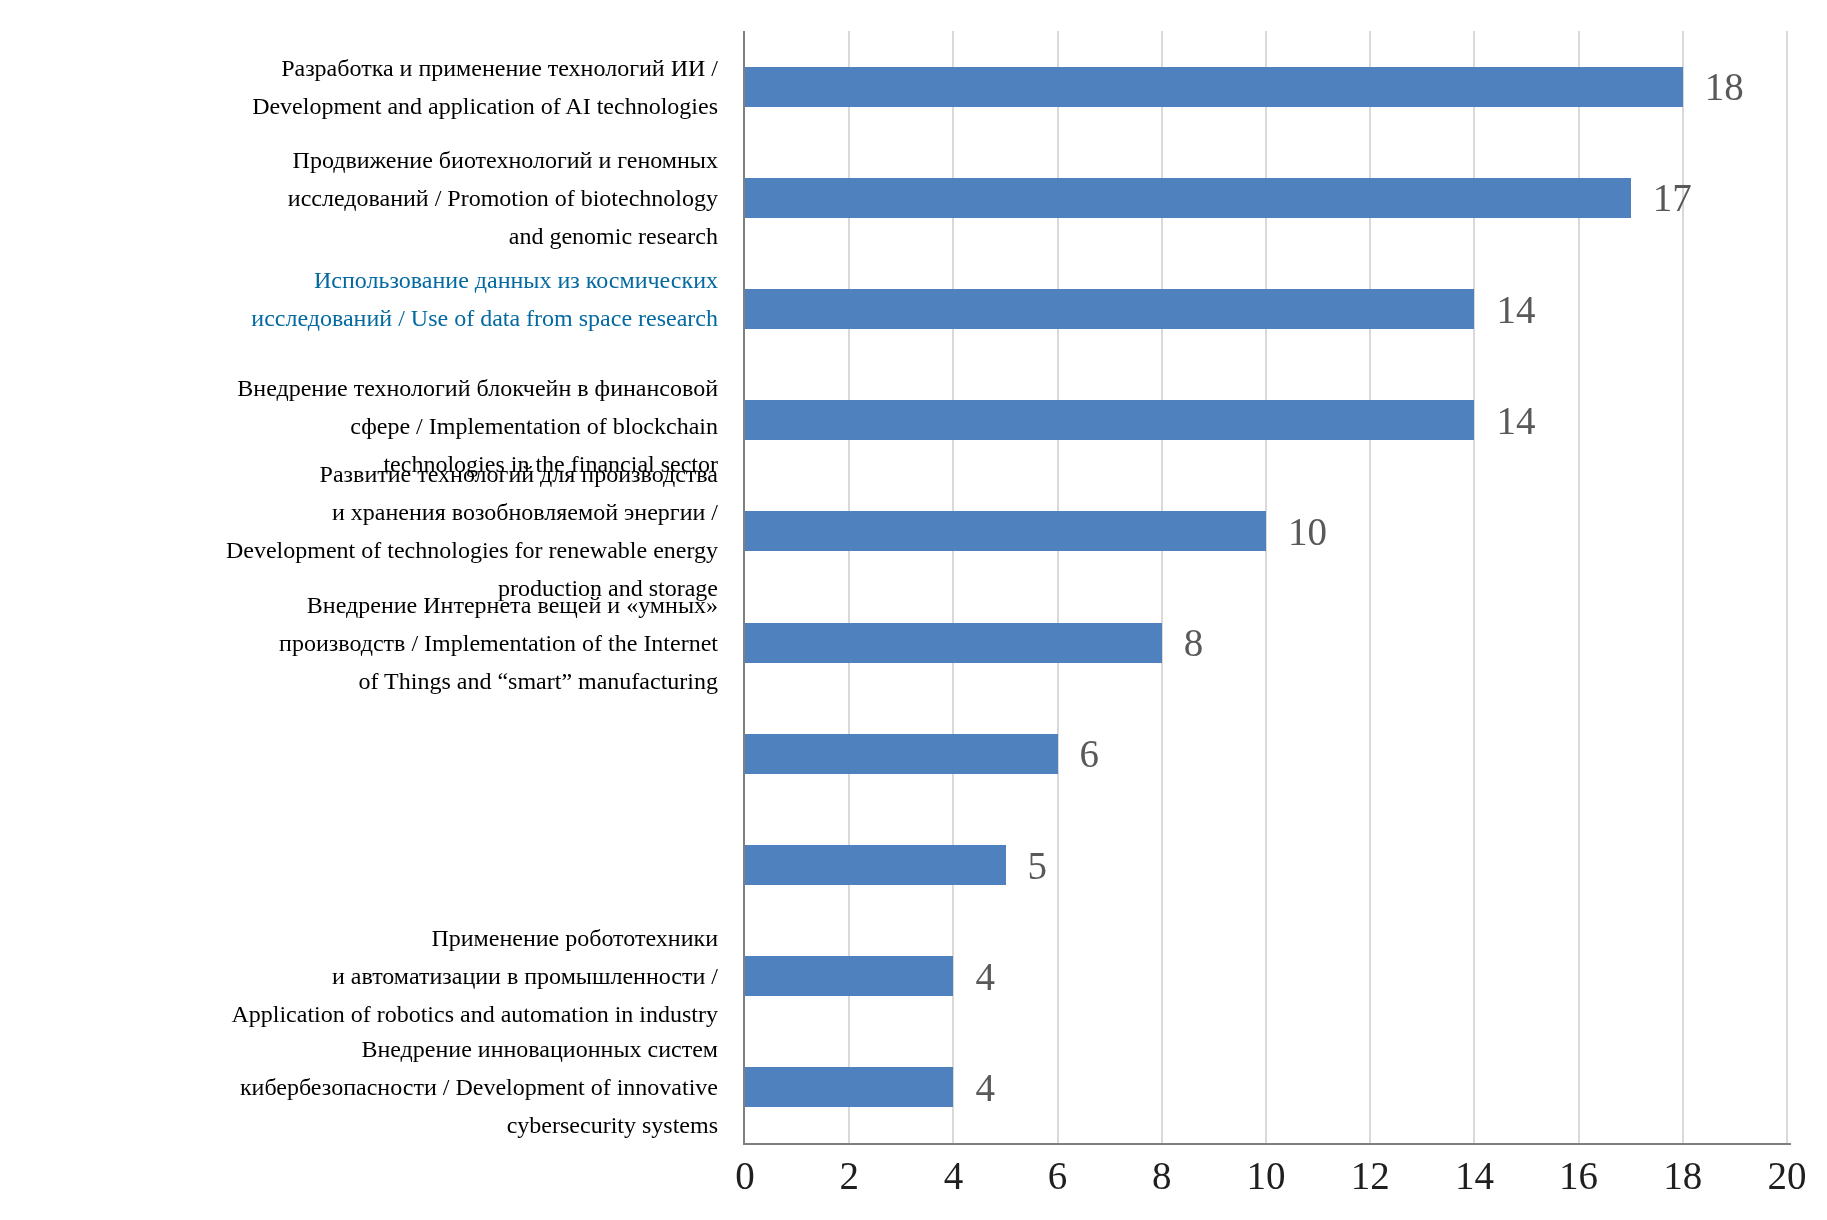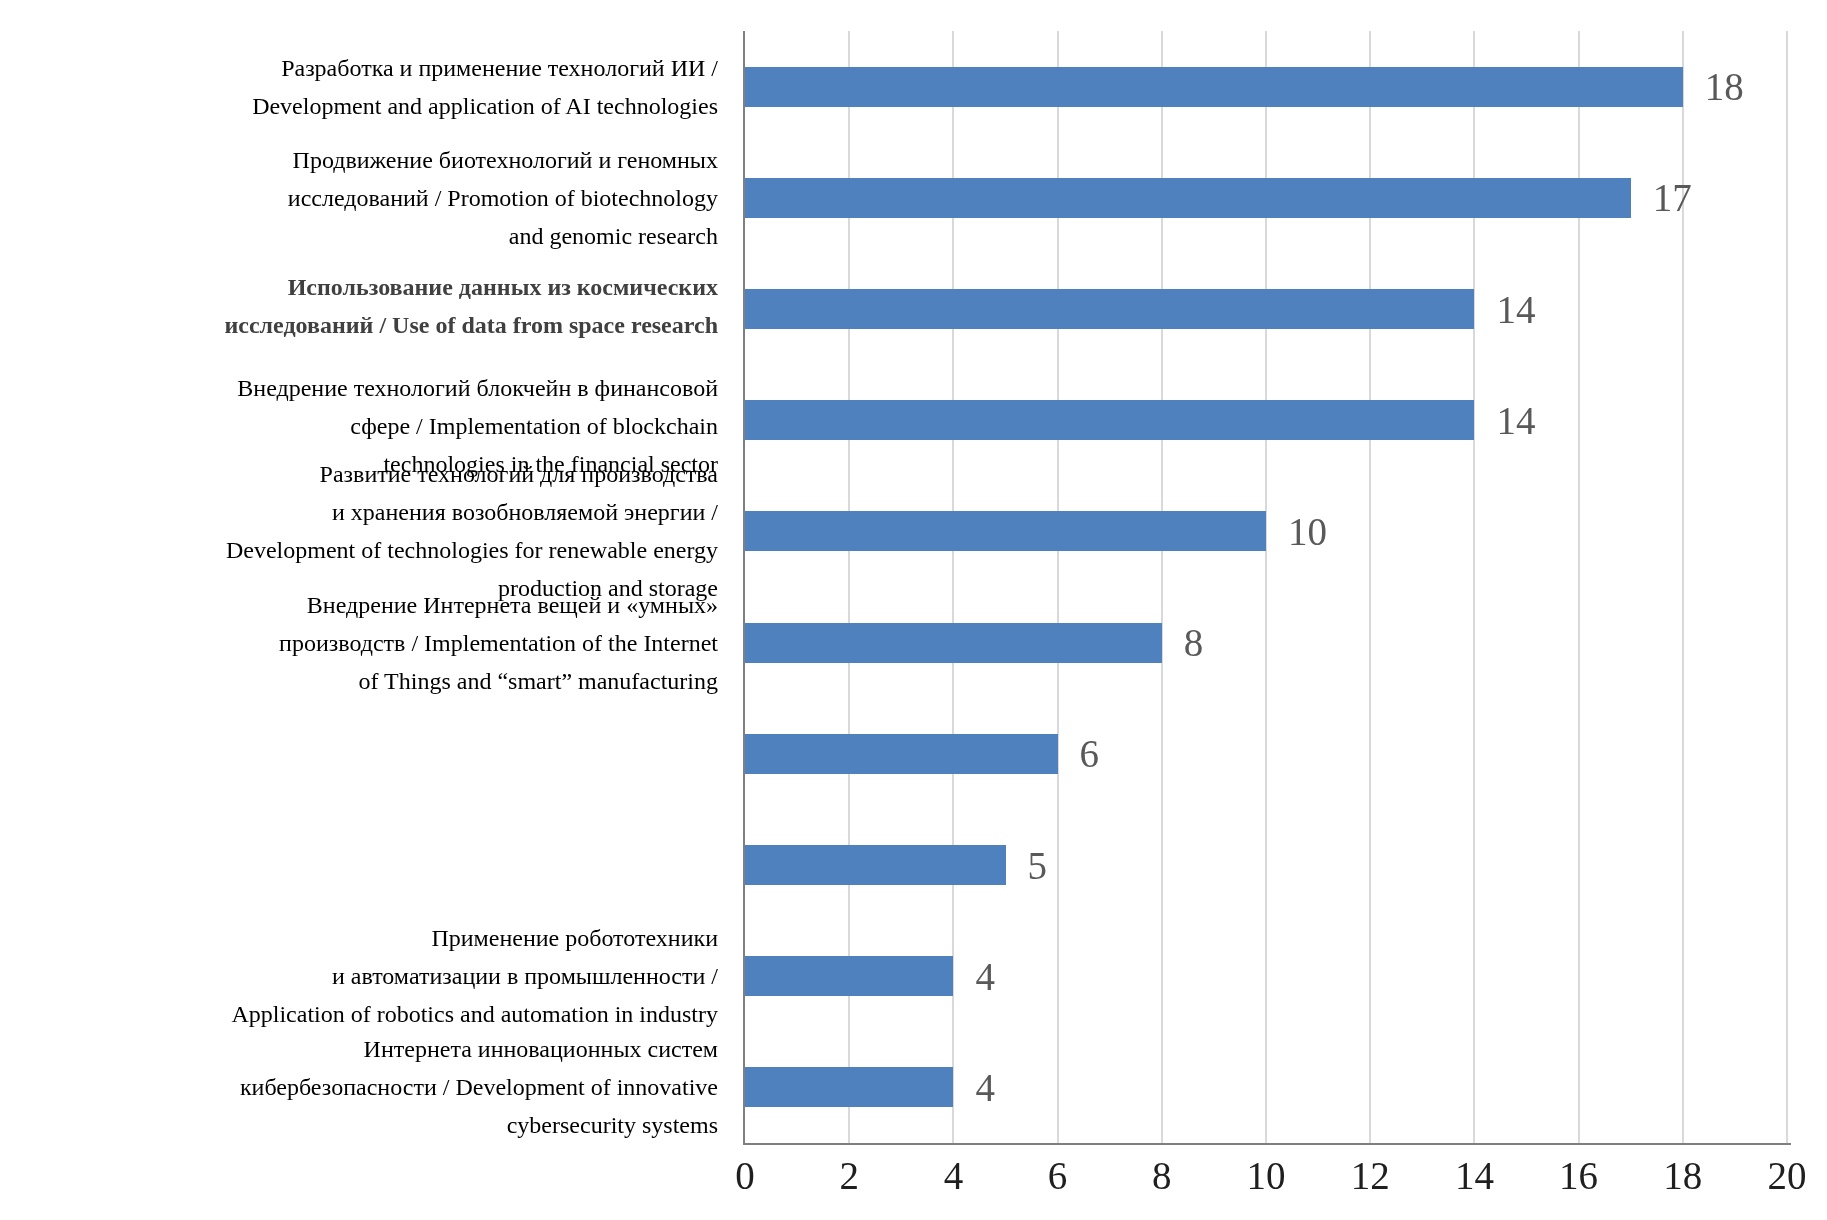--- a/index.html
+++ b/index.html
@@ -92,36 +92,36 @@
 </head>
 <body>
 
 <div class="chart-root" style="background: rgb(255, 255, 255);">
   <div class="cat-labels">
       <div class="cat-label" style="top: 31px; height: 111.2px; color: rgb(0, 0, 0);">Разработка и применение технологий ИИ /
 Development and application of AI technologies</div>
       <div class="cat-label" style="top: 142.2px; height: 111.2px; color: rgb(0, 0, 0);">Продвижение биотехнологий и геномных
 исследований / Promotion of biotechnology
 and genomic research</div>
-      <div class="cat-label" style="top: 250px; height: 111.2px; color: #404040; font-weight: bold;">Использование данных из космических
+      <div class="cat-label" style="top: 243px; height: 111.2px; color: #0369a1;">Использование данных из космических
 исследований / Use of data from space research</div>
       <div class="cat-label" style="top: 364.6px; height: 111.2px; color: rgb(0, 0, 0); margin-top: 6px;">Внедрение технологий блокчейн в финансовой
 сфере / Implementation of blockchain
 technologies in the financial sector</div>
       <div class="cat-label" style="top: 475.8px; height: 111.2px; color: #000000;">Развитие технологий для производства
 и хранения возобновляемой энергии /
 Development of technologies for renewable energy
 production and storage</div>
       <div class="cat-label" style="top: 587px; height: 111.2px; color: rgb(0, 0, 0);">Внедрение Интернета вещей и «умных»
 производств / Implementation of the Internet
 of Things and “smart” manufacturing</div>
       <div class="cat-label" style="top: 920.6px; height: 111.2px; color: rgb(0, 0, 0);">Применение робототехники
 и автоматизации в промышленности /
 Application of robotics and automation in industry</div>
-      <div class="cat-label" style="top: 1031.8px; height: 111.2px; color: rgb(0, 0, 0);">Интернета инновационных систем
+      <div class="cat-label" style="top: 1031.8px; height: 111.2px; color: rgb(0, 0, 0);">Внедрение инновационных систем
 кибербезопасности / Development of innovative
 cybersecurity systems</div>
     </div>
   <div class="plot-area">
     <div class="y-axis-line" style="background: rgb(127, 127, 127);"></div>
     <div class="x-axis-line" style="background: rgb(127, 127, 127);"></div>
   <div class="gridline" style="left: 103.2px; background: rgb(217, 217, 217);"></div>
       <div class="gridline" style="left: 207.4px; background: rgb(217, 217, 217);"></div>
       <div class="gridline" style="left: 311.6px; background: rgb(217, 217, 217);"></div>
       <div class="gridline" style="left: 415.8px; background: rgb(217, 217, 217);"></div>

